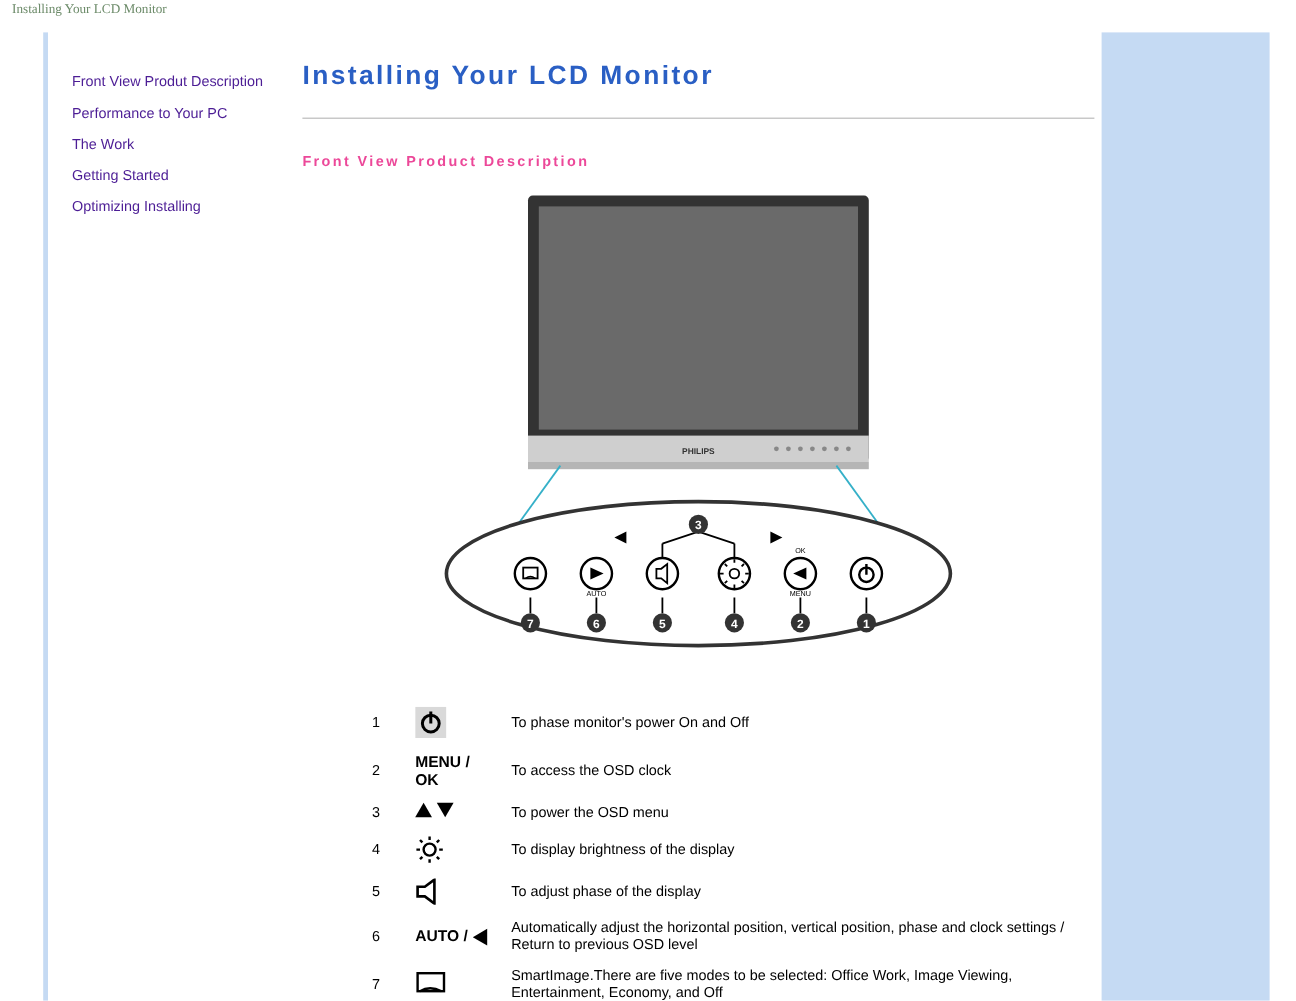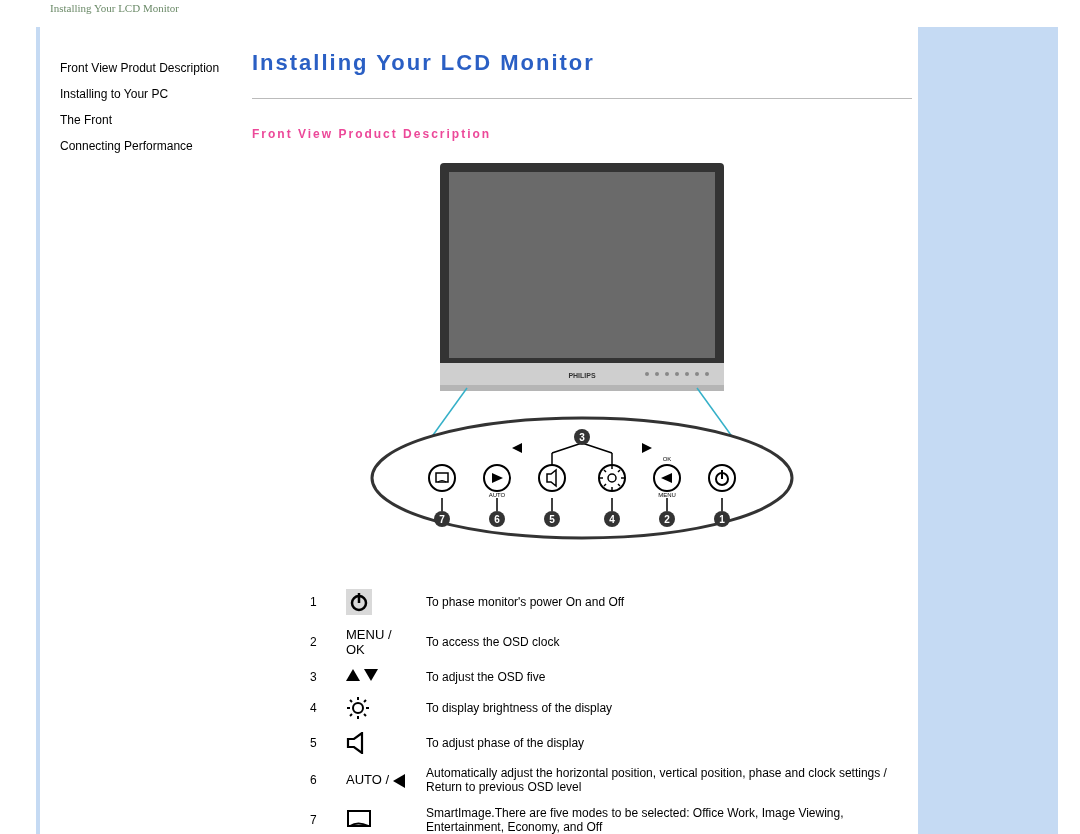--- a/index.html
+++ b/index.html
@@ -1,51 +1,52 @@
 <!DOCTYPE html>
 <html><head>
 <meta charset="utf-8">
 <style>
   html,body{margin:0;padding:0;font-family:Arial,Helvetica,sans-serif;background:#fff;color:#000;}
-  .page{width:920px;min-height:834px;position:relative;padding-left:40px;}
+  .page{width:920px;min-height:834px;position:relative;}
   .top-bar{font-family:"Times New Roman",serif;font-size:11px;color:#6b8a68;padding:2px 0 0 10px;height:16px;}
   .left-stripe{position:absolute;left:36px;top:27px;width:4px;height:807px;background:#c5daf3;}
   .right-stripe{position:absolute;left:918px;top:27px;width:140px;height:807px;background:#c5daf3;}
   .sidebar{position:absolute;left:60px;top:55px;width:180px;font-size:12px;line-height:26px;}
-  .sidebar a{color:#000000;text-decoration:none;display:block;}
+  .sidebar a{color:#4c1d95;text-decoration:none;display:block;}
   .main{position:absolute;left:252px;top:50px;width:660px;}
   h1.title{color:#2a5fc4;font-size:22px;font-weight:bold;letter-spacing:2px;margin:0 0 22px 0;}
   hr.sep{border:none;border-top:1px solid #bbb;margin:0 0 28px 0;}
   h2.sub{color:#ec4899;font-size:12px;font-weight:bold;letter-spacing:2px;margin:0 0 12px 0;}
   .figure{width:470px;margin:0 auto 20px auto;}
   .figure svg{display:block;}
   table.legend{border-collapse:collapse;font-size:12px;margin-left:50px;}
   table.legend td{padding:6px 8px;vertical-align:middle;}
   table.legend td.num{width:20px;text-align:left;}
   table.legend td.ico{width:64px;}
-  .icon-cell{font-weight:normal;font-size:13px;margin-left:12px;}
+  .icon-cell{font-weight:bold;font-size:13px;margin-left:12px;}
   svg.small-ico{vertical-align:middle;}
   .tri{display:inline-block;width:0;height:0;border-style:solid;}
   .tri.up{border-width:0 7px 12px 7px;border-color:transparent transparent #000 transparent;}
   .tri.down{border-width:12px 7px 0 7px;border-color:#000 transparent transparent transparent;margin-left:4px;}
   .auto-left-tri{display:inline-block;width:0;height:0;border-style:solid;border-width:7px 12px 7px 0;border-color:transparent #000 transparent transparent;vertical-align:middle;margin-left:4px;}
 </style>
 </head>
 <body>
 
 <div class="page">
   <div class="top-bar">Installing Your LCD Monitor</div>
   <div class="left-stripe"></div>
   <div class="right-stripe"></div>
 
   <div class="sidebar">
     <a href="#">Front View Produt Description</a>
-    <a href="#">Installing to Your PC</a>
-    <a href="#">The Front</a>
-    <a href="#">Connecting Performance</a>
+    <a href="#">Performance to Your PC</a>
+    <a href="#">The Work</a>
+    <a href="#">Getting Started</a>
+    <a href="#">Optimizing Installing</a>
   </div>
 
   <div class="main">
     <h1 class="title">Installing Your LCD Monitor</h1>
     <hr class="sep">
     <h2 class="sub">Front View Product Description</h2>
 
     <div class="figure">
       <svg viewBox="0 0 470 410" width="470" height="410">
 
@@ -160,21 +161,21 @@
       <tr>
         <td class="num">2</td>
         <td class="ico icon-cell">MENU / OK</td>
         <td>To access the OSD clock</td>
       </tr>
       <tr>
         <td class="num">3</td>
         <td class="ico">
           <span class="tri up"></span><span class="tri down"></span>
         </td>
-        <td>To adjust the OSD five</td>
+        <td>To power the OSD menu</td>
       </tr>
       <tr>
         <td class="num">4</td>
         <td class="ico">
           <svg class="small-ico" width="24" height="24">
                 <circle cx="12" cy="12" r="5" fill="none" stroke="#000" stroke-width="2"></circle>
           <g stroke="#000" stroke-width="2">
                   <line x1="12" y1="1" x2="12" y2="4"></line>
                   <line x1="12" y1="20" x2="12" y2="23"></line>
                   <line x1="1" y1="12" x2="4" y2="12"></line>

